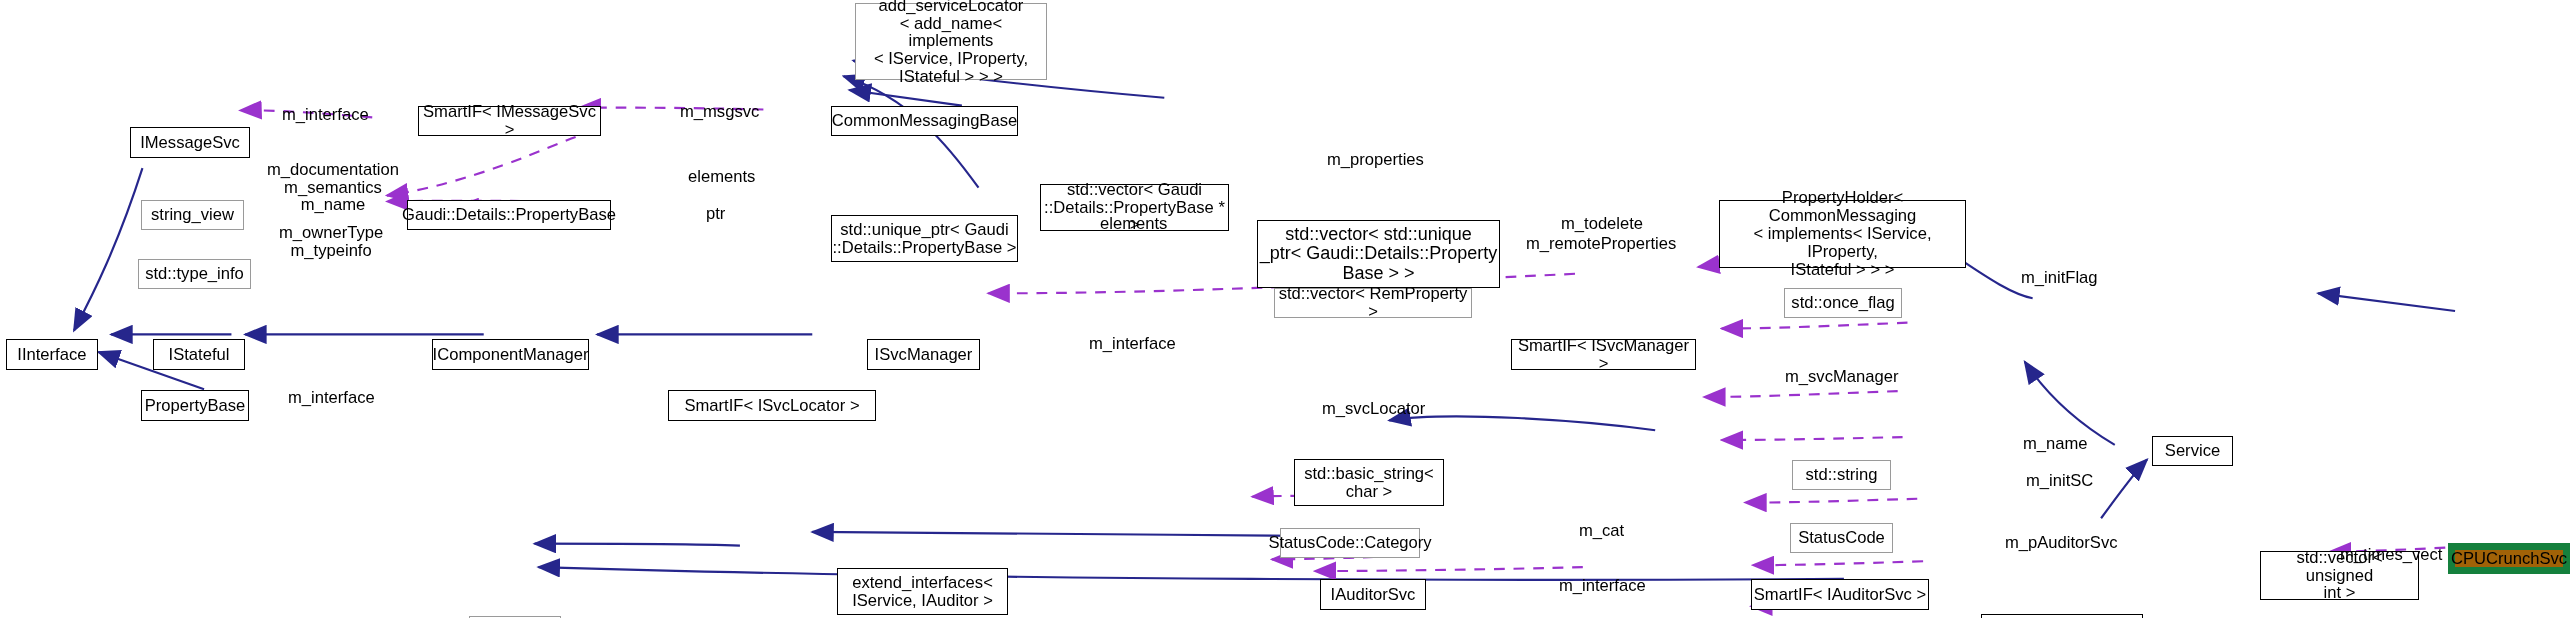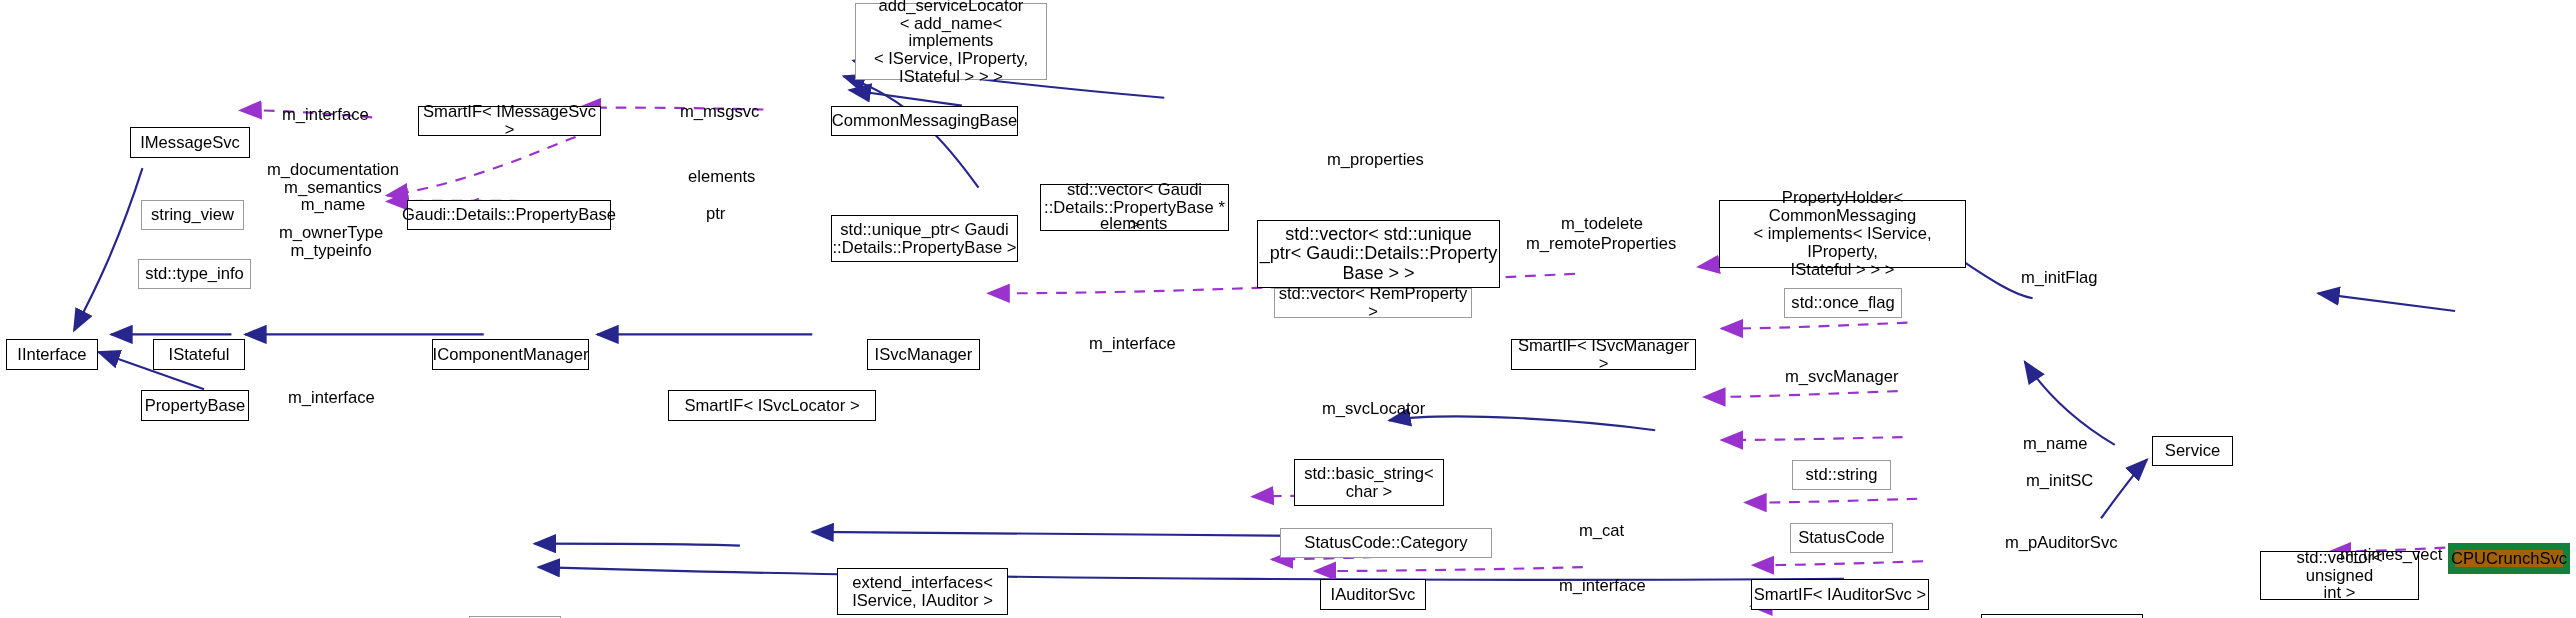--- a/index.html
+++ b/index.html
@@ -121,21 +121,21 @@
   <div class="node solid" style="left:640px;top:390px;width:208px;height:31px;font-size:16.6px;margin-left:28px;">SmartIF&lt; ISvcLocator &gt;</div>
 
   <div class="node solid" style="left:2152px;top:420px;width:81px;height:30px;font-size:16.6px;margin-top:16px;">Service</div>
 
   <div class="node solid" style="left:1294px;top:459px;width:150px;height:47px;font-size:16.6px;">std::basic_string&lt;
 char &gt;</div>
 
   <div class="node grey" style="left:1792px;top:460px;width:99px;height:30px;font-size:16.6px;">std::string</div>
 
 
-  <div class="node grey" style="left:1280px;top:528px;width:212px;height:30px;font-size:16.6px;text-align:center;">StatusCode::Category</div>
+  <div class="node grey" style="left:1280px;top:528px;width:140px;height:30px;font-size:16.6px;text-align:center;">StatusCode::Category</div>
 
   <div class="node grey" style="left:1790px;top:523px;width:103px;height:30px;font-size:16.6px;">StatusCode</div>
 
   <div class="node hi" style="left:2448px;top:543px;width:122px;height:31px;font-size:16.6px;">CPUCrunchSvc</div>
 
   <div class="node solid" style="left:837px;top:568px;width:171px;height:47px;font-size:16.6px;">extend_interfaces&lt;
 IService, IAuditor &gt;</div>
 
   <div class="node solid" style="left:2260px;top:551px;width:159px;height:49px;font-size:16.6px;">std::vector&lt; unsigned
 int &gt;</div>

